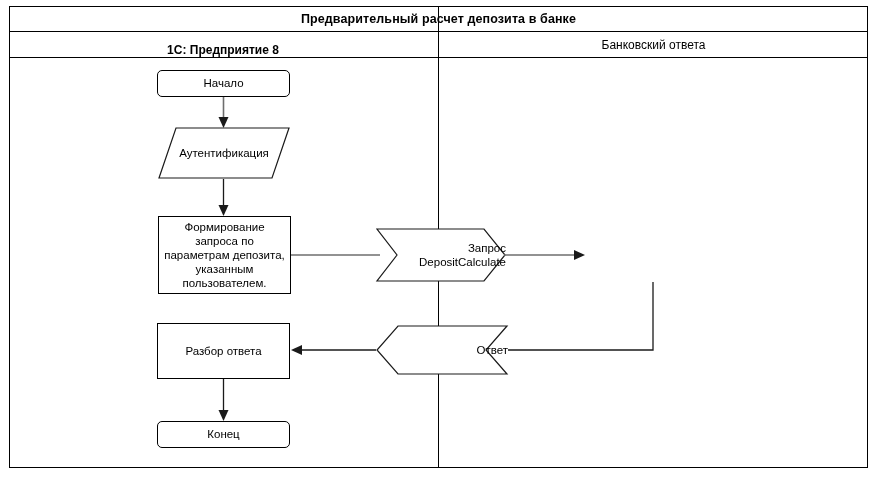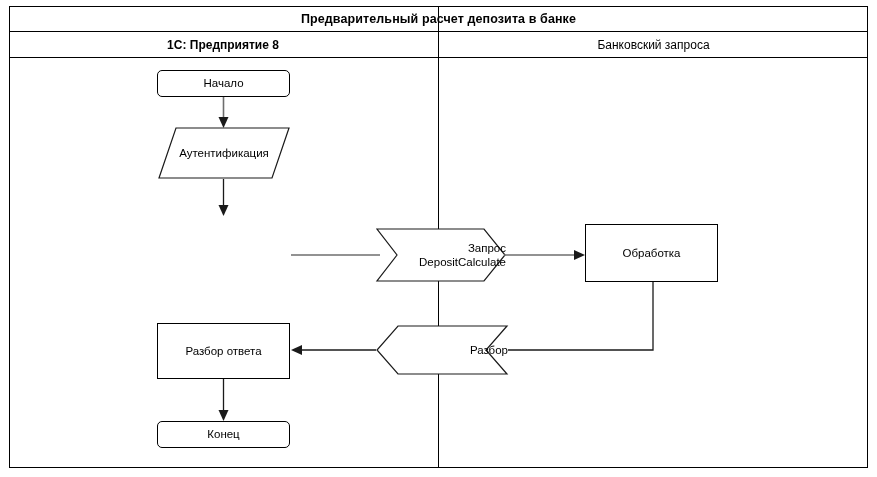--- a/index.html
+++ b/index.html
@@ -61,21 +61,21 @@
     border-bottom: 1px solid #000000;
   }
   .lane-head {
     position: absolute;
     top: 0;
     height: 100%;
     display: flex;
     align-items: center;
     justify-content: center;
   }
-  .lane-head.left  { left: 0px;   width: 428px; }
+  .lane-head.left  { left: 0px;   width: 428px; align-items: flex-end; }
   .lane-head.right { left: 430px; width: 429px; }
   .lane-head .txt {
     font-size: 12px;
     white-space: nowrap;
   }
   .lane-head.left .txt { font-weight: 700; }
 
   
   .lane-divider {
     position: absolute;
@@ -177,57 +177,61 @@
 
   <div class="title-row">
     <span class="txt">Предварительный расчет депозита в банке</span>
   </div>
 
   <div class="lane-row">
     <div class="lane-head left">
       <span class="txt">1С: Предприятие 8</span>
     </div>
     <div class="lane-head right">
-      <span class="txt">Банковский запроса</span>
+      <span class="txt">Банковский ответа</span>
     </div>
   </div>
 
   <div class="lane-divider"></div>
 
   <div class="shape terminator" style="left:157px; top:70px; width:133px; height:27px;">
     <span>Начало</span>
   </div>
 
   <div class="parallelogram-wrap" style="left:158px; top:127px; width:132px; height:52px;">
     <svg width="132" height="52" viewBox="0 0 132 52">
       <polygon points="18,1 131,1 114,51 1,51" fill="#ffffff" stroke="#1a1a1a" stroke-width="1.2"></polygon>
     </svg>
     <span class="label">Аутентификация</span>
   </div>
 
+  <div class="shape process" style="left:158px; top:216px; width:133px; height:78px; flex-direction:column;">
+    <span>Формирование</span>
+    <span>запроса по</span>
+    <span>параметрам депозита,</span>
+    <span>указанным</span>
+    <span>пользователем.</span>
+  </div>
 
   <div class="chevron-wrap" style="left:376px; top:228px; width:130px; height:54px;">
     <svg width="130" height="54" viewBox="0 0 130 54">
       <polygon points="1,1 108,1 129,27 108,53 1,53 21,27" fill="#ffffff" stroke="#1a1a1a" stroke-width="1.2"></polygon>
     </svg>
     <span class="label">
       <span>Запрос</span>
       <span>DepositCalculate</span>
     </span>
   </div>
 
-  <div class="shape process" style="left:585px; top:224px; width:133px; height:58px;">
-    <span>Обработка</span>
-  </div>
 
   <div class="chevron-wrap" style="left:376px; top:325px; width:132px; height:50px;">
     <svg width="132" height="50" viewBox="0 0 132 50">
       <polygon points="22,1 131,1 110,25 131,49 22,49 1,25" fill="#ffffff" stroke="#1a1a1a" stroke-width="1.2"></polygon>
     </svg>
-    <span class="label">Разбор</span>
+    <span class="label">Ответ</span>
   </div>
 
   <div class="shape terminator" style="left:157px; top:421px; width:133px; height:27px;">
     <span>Конец</span>
   </div>
 
   <div class="shape process" style="left:157px; top:323px; width:133px; height:56px;">
     <span>Разбор ответа</span>
   </div>
 

